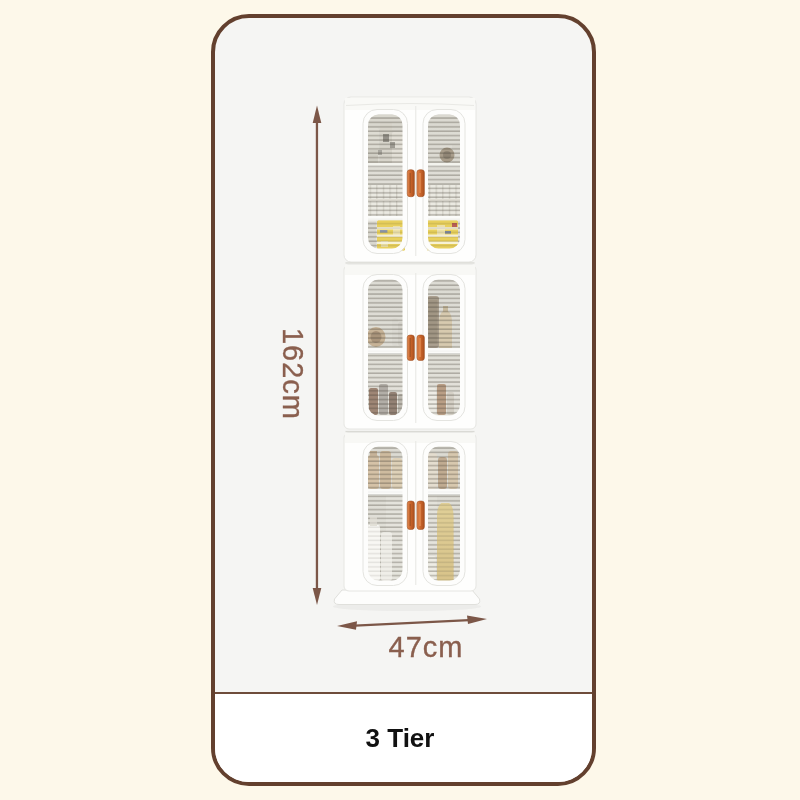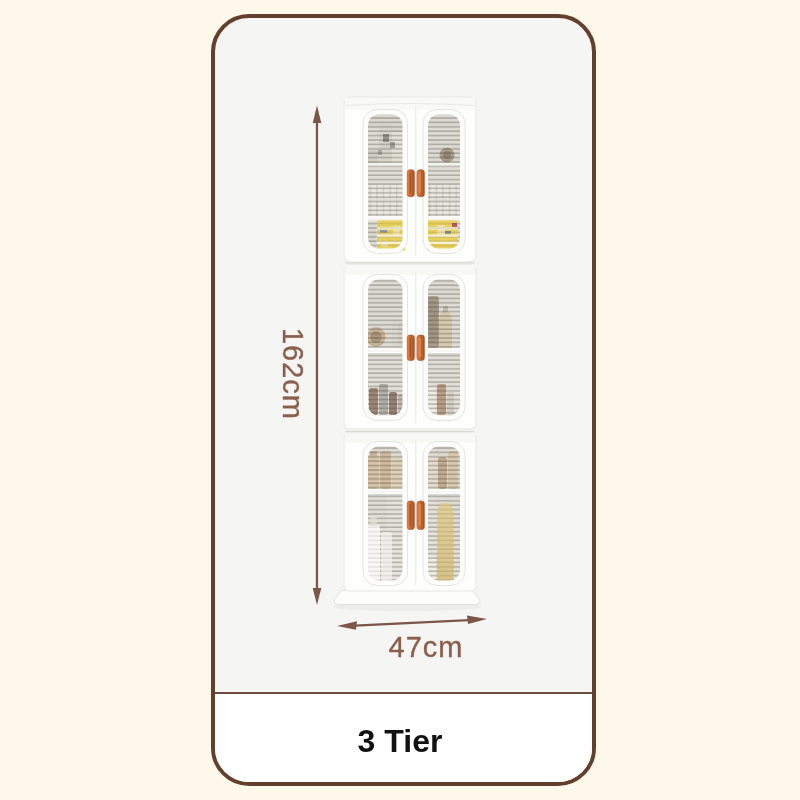--- a/index.html
+++ b/index.html
@@ -1,18 +1,18 @@
 <!DOCTYPE html>
 <html><head>
 <meta charset="utf-8">
 <style>
 html,body{margin:0;padding:0;width:800px;height:800px;background:#fdf8ea;font-family:"Liberation Sans",sans-serif;overflow:hidden;}
 #card{position:absolute;left:211px;top:14px;width:385px;height:772px;box-sizing:border-box;border:4.5px solid #63402e;border-radius:38px;background:#f5f5f3;overflow:hidden;}
 #whitebar{position:absolute;left:0;right:0;bottom:0;height:88px;background:#ffffff;border-top:2.5px solid #6e4c3b;}
-#tierlabel{position:absolute;left:-7px;right:0;top:29px;text-align:center;font-size:32px;font-weight:bold;color:#111;}
+#tierlabel{position:absolute;left:-7px;right:0;top:29px;text-align:center;font-size:26px;font-weight:bold;color:#111;}
 #scene{position:absolute;left:0;top:0;}
 </style>
 </head>
 <body>
 
 <div id="card">
 
 <div id="whitebar">
 
 <div id="tierlabel">3 Tier</div>

